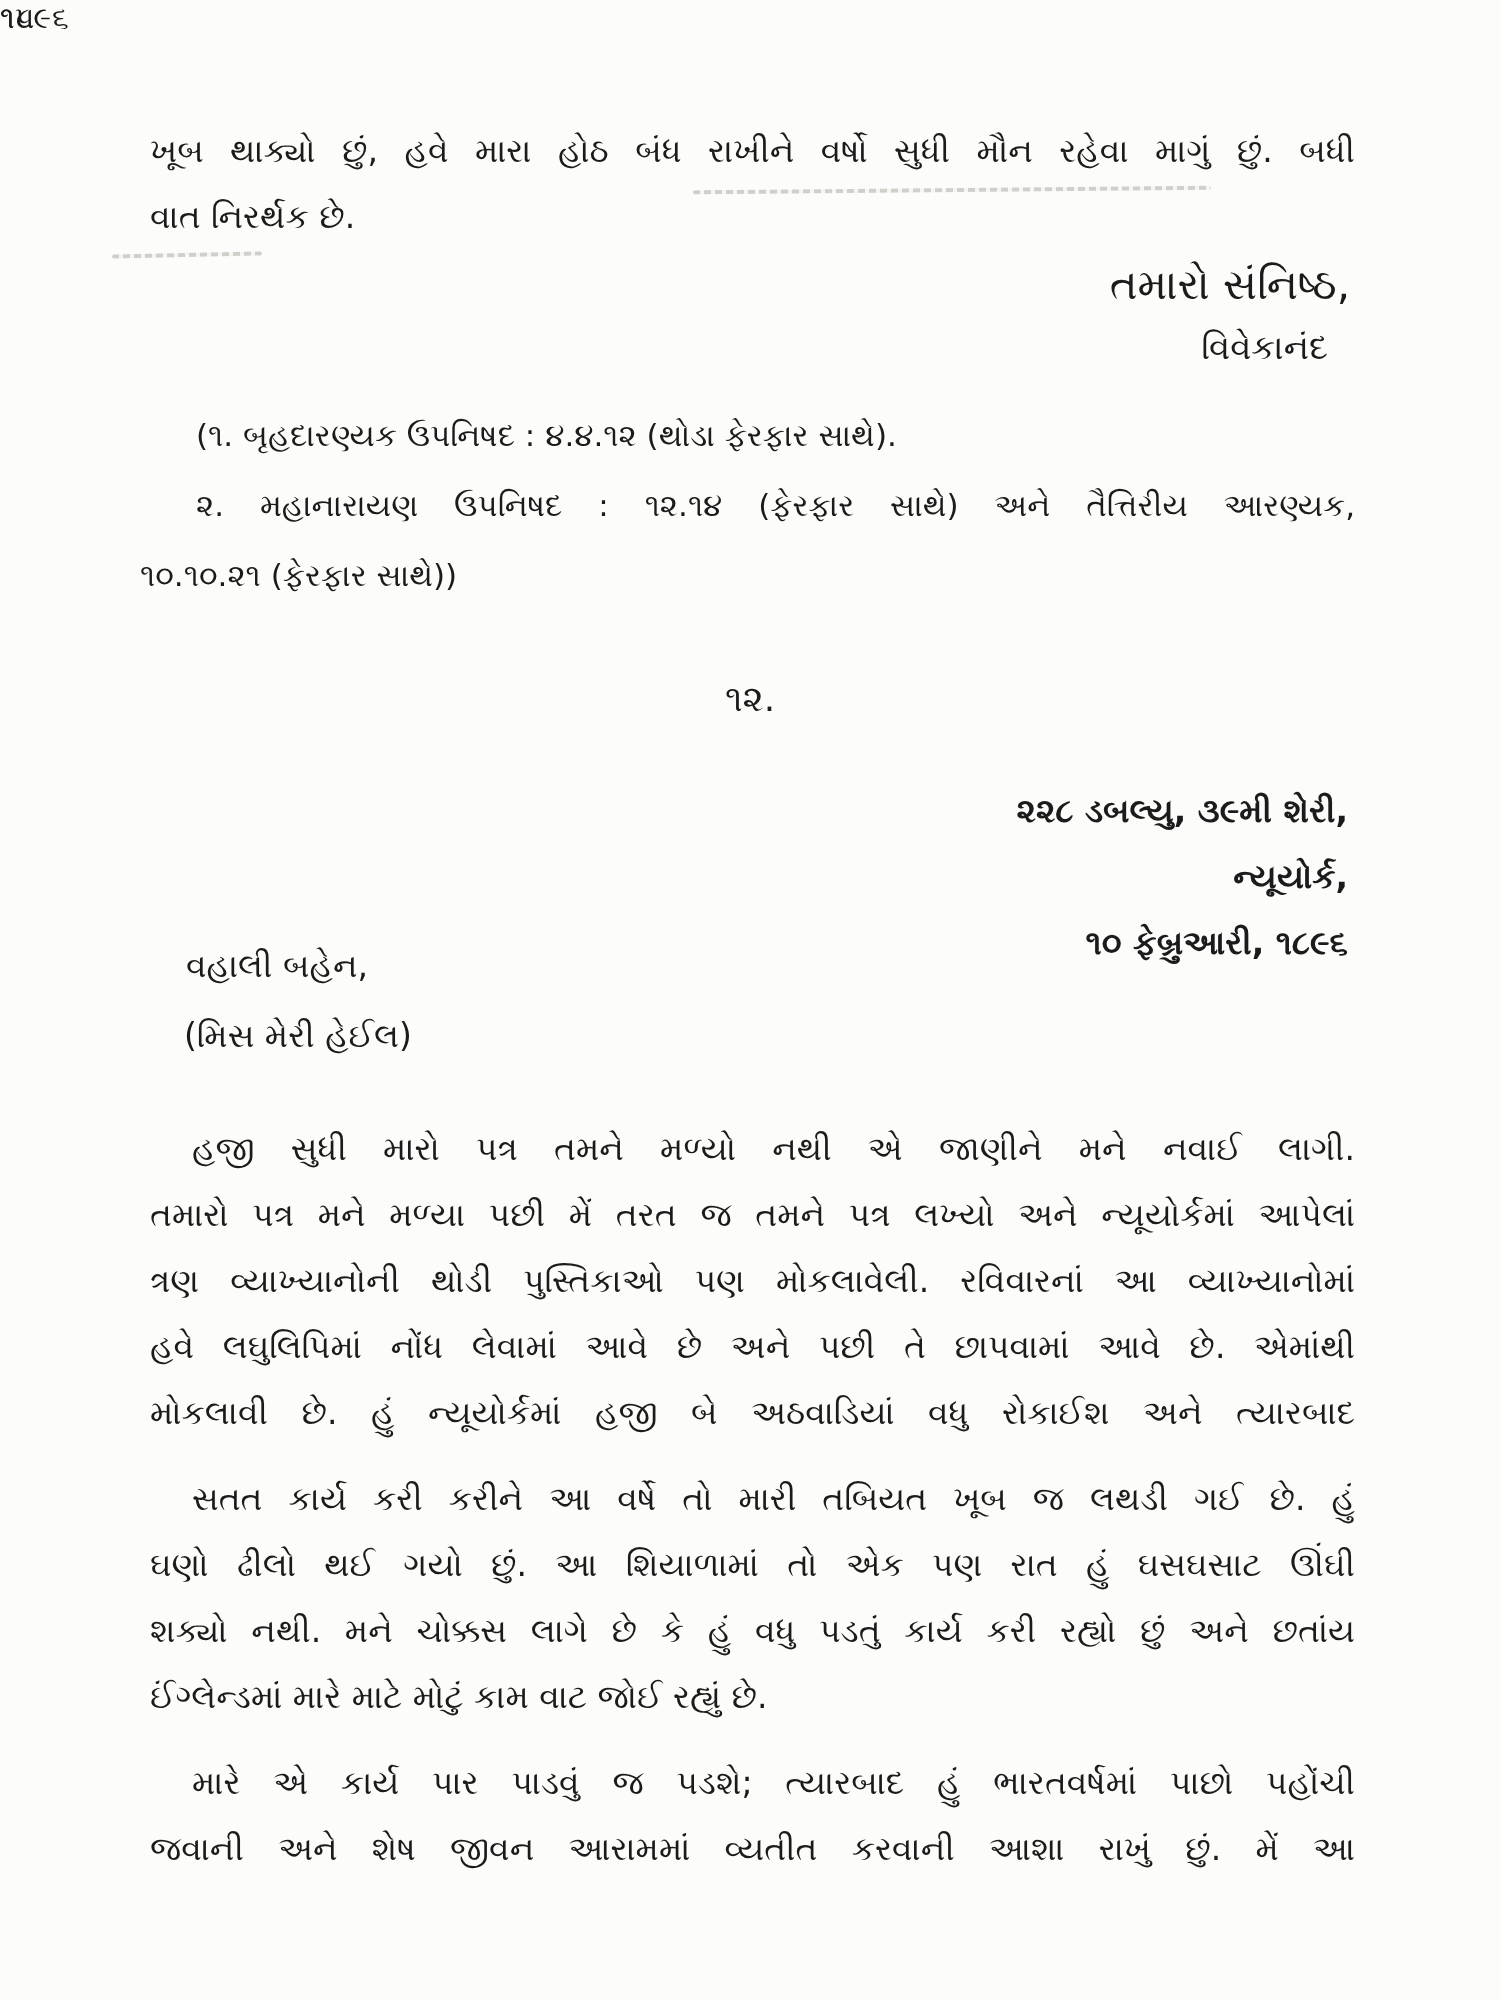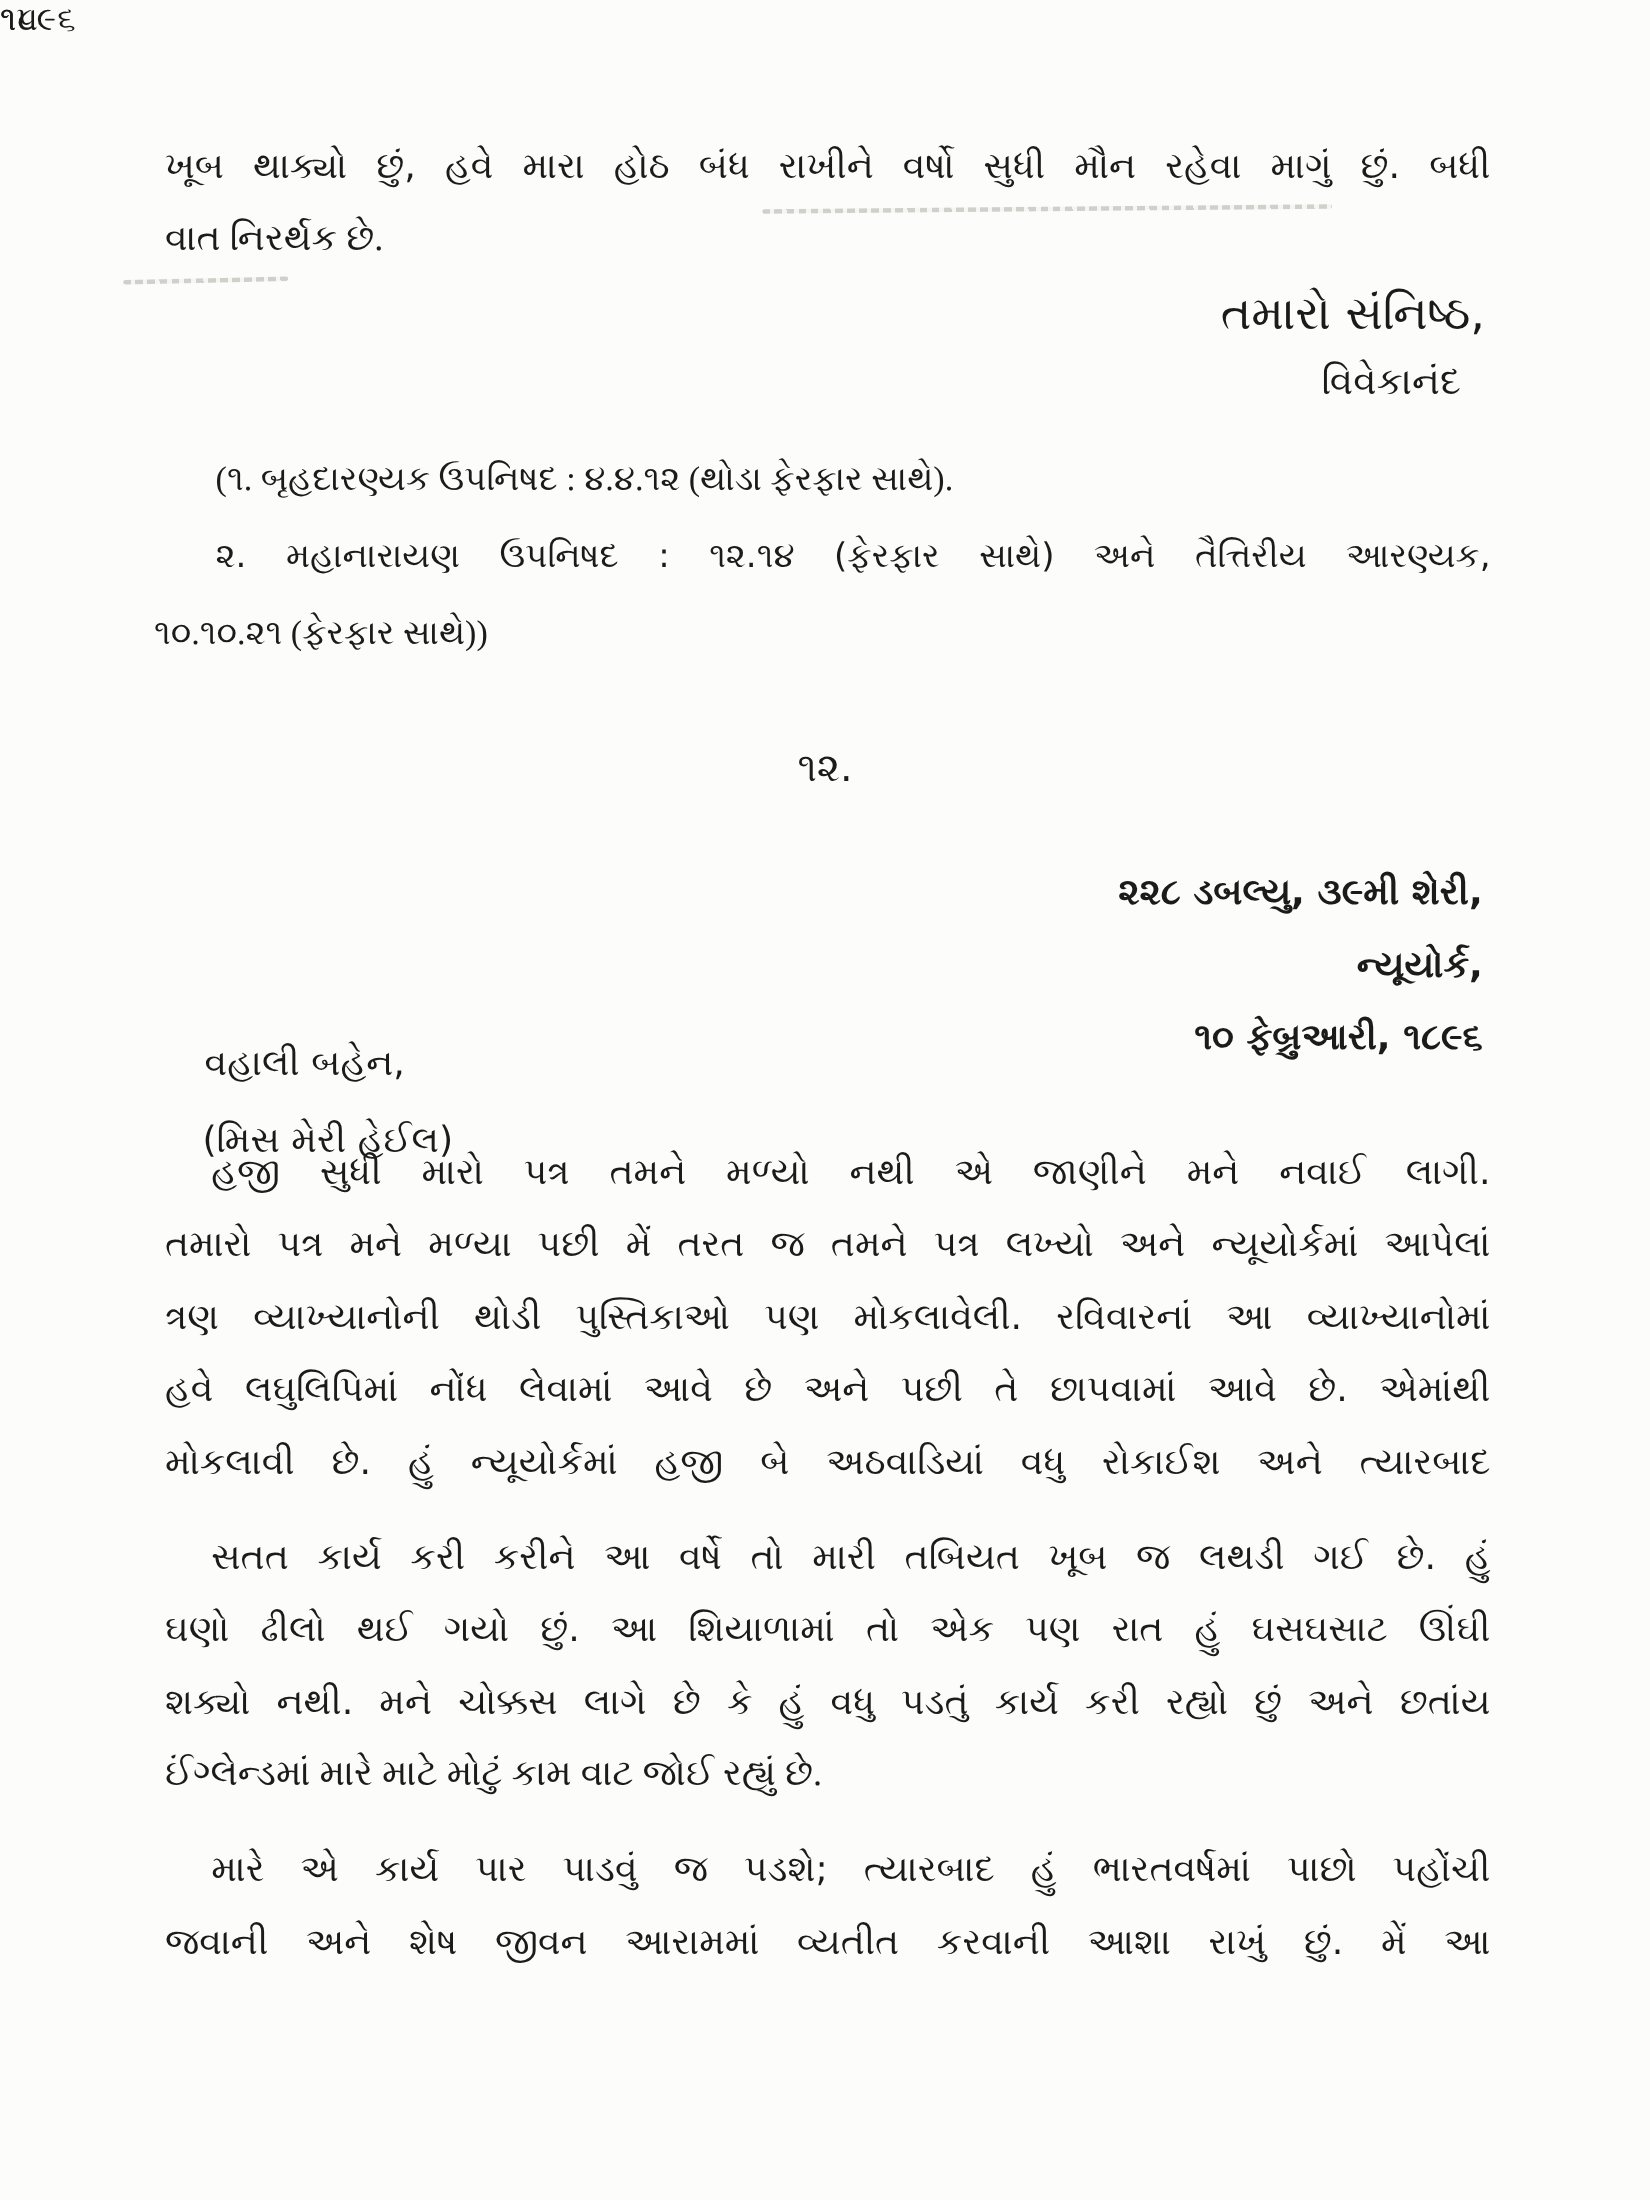--- a/index.html
+++ b/index.html
@@ -32,21 +32,21 @@
   }
 
   
   .textcol { left: 150px; width: 1205px; }
   .line {
     display: block;
     font-size: 33px;
     line-height: 66px;
     white-space: nowrap;
   }
-  .wrapok { white-space: normal; font-family: Liberation Serif, serif; }
+  .wrapok { white-space: normal; }
   .fill {
     text-align: justify;
     text-align-last: justify;
     white-space: normal;
   }
   .indent { text-indent: 42px; }
 
   .prev-close { top: 118px; }
 
   
@@ -86,21 +86,21 @@
     top: 778px; right: 152px;
     text-align: right;
     font-size: 35px;
     font-weight: bold;
     line-height: 67px;
   }
 
   .salutation { top: 946px; left: 186px; font-size: 33px; }
   .recipient  { top: 1016px; left: 184px; font-size: 33px; }
 
-  .body-text { top: 1032px; }
+  .body-text { top: 1116px; }
   .para { margin: 0 0 20px 0; padding: 0; }
 </style>
 </head>
 <body>
 
 <div class="page">
 
   <div class="abs header-year">૧૮૯૬</div>
   <div class="abs header-pageno">૧૫</div>
 

